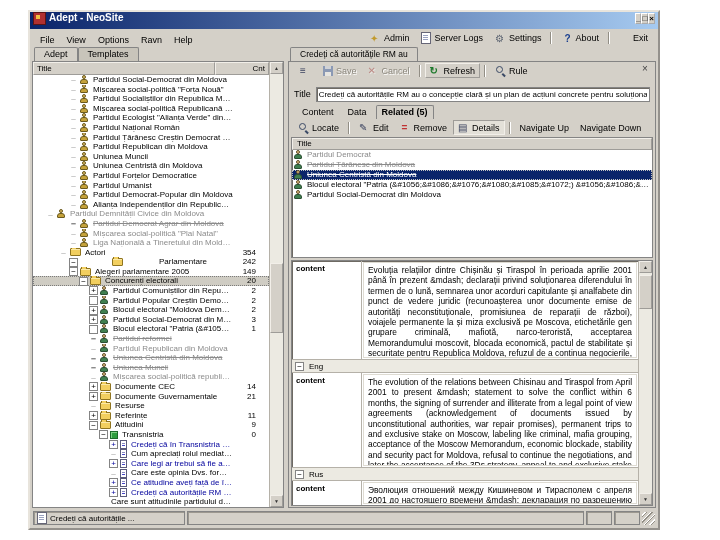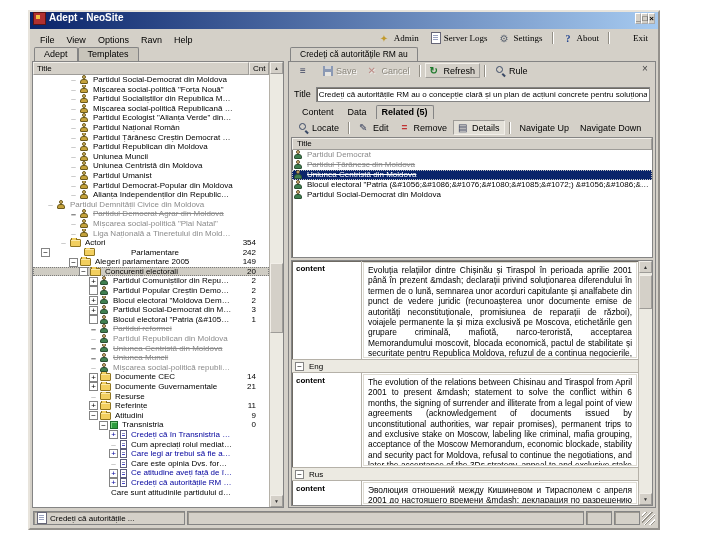--- a/index.html
+++ b/index.html
@@ -13,21 +13,21 @@
   .app-ico{width:11px;height:11px;flex:none;background:#b03030;border:1px solid #5c1414;position:relative;}
   .app-ico::after{content:"";position:absolute;left:2px;top:2px;width:4px;height:4px;background:#f0c040;}
   .tb-title{flex:1;white-space:nowrap;overflow:hidden;}
   .win-btn{width:15px;height:13px;flex:none;background:#d4d0c8;border:1px outset #fff;
            font-size:8px;line-height:11px;text-align:center;color:#000;font-weight:bold;}
   
   .menubar{height:17px;flex:none;display:flex;align-items:flex-end;font-size:9px;padding:0 4px;}
   .menu-item{padding:1px 6px;}
   .app-toolbar{margin-left:auto;display:flex;align-items:center;}
   .tb-btn{display:inline-flex;align-items:center;gap:3px;padding:1px 5px;font-size:9px;
-          background:transparent;border:1px solid transparent;font-family:Liberation Serif, serif;color:#000;}
+          background:transparent;border:1px solid transparent;font-family:Liberation Sans, sans-serif;color:#000;}
   .tb-sep{width:0;height:12px;border-left:1px solid #928e85;border-right:1px solid #fff;margin:0 3px;display:inline-block;}
   
   .tbico{display:inline-block;position:relative;width:11px;height:11px;flex:none;}
   .tbico::before{font-size:10px;line-height:11px;position:absolute;left:0;top:0;}
   .key-icon::before{content:"✦";color:#c29a2c;}
   .gear-icon::before{content:"⚙";color:#5a6270;}
   .about-icon::before{content:"?";color:#1a3f8f;font-weight:bold;left:3px;}
   .cancel-icon::before{content:"✕";color:#a03434;}
   .refresh-icon::before{content:"↻";color:#1f7a2d;font-weight:bold;}
   .edit-icon::before{content:"✎";color:#39415f;}
@@ -54,21 +54,21 @@
   .lp-tabs{height:14px;flex:none;display:flex;font-size:9px;align-items:flex-end;padding-left:2px;}
   .tab{padding:0 9px 1px 9px;border:1px solid #848484;border-bottom:none;border-radius:2px 2px 0 0;
        background:#c8c4ba;line-height:12px;}
   .tab.active{background:#d4d0c8;position:relative;z-index:2;}
   .tree-box{flex:1;min-height:0;background:#fff;border:1px solid #848484;
             box-shadow:inset 1px 1px 0 #6e6a63;display:flex;}
   .tree-main{flex:1;display:flex;flex-direction:column;min-width:0;}
   .tree-header{height:13px;flex:none;display:flex;font-size:8px;background:#d4d0c8;}
   .th-cell{border:1px outset #f2efe9;padding:0 3px;line-height:11px;box-sizing:border-box;}
   .th-title{flex:1;}
-  .th-cnt{width:20px;flex:none;text-align:right;}
+  .th-cnt{width:54px;flex:none;text-align:right;}
   .tree-rows{flex:1;overflow:hidden;background:#fff;}
   .tree-row{display:flex;align-items:center;height:9.6px;font-size:8px;line-height:9.6px;
             white-space:nowrap;overflow:hidden;position:relative;padding-right:34px;box-sizing:border-box;}
   .tree-row .count{position:absolute;right:13px;top:0;}
   .tree-row.selected{background:#cfccc3;outline:1px dotted #7b7b7b;outline-offset:-1px;}
   .grey{color:#8b8b8b;}
   .strike{text-decoration:line-through;}
   .blue{color:#00009c;}
   .label{padding:0 2px;overflow:hidden;text-overflow:ellipsis;}
   
@@ -278,20 +278,26 @@
                 </div>
                 <div class="tree-row" style="padding-left: 36px;">
                   <span class="exp exp-none"></span>
                   <span class="ite ico-actor"></span>
                   <span class="label">Uniunea Centristă din Moldova</span>
                   <span class="count"></span>
                 </div>
                 <div class="tree-row" style="padding-left: 36px;">
                   <span class="exp exp-none"></span>
                   <span class="ite ico-actor"></span>
+                  <span class="label">Partidul Forțelor Democratice</span>
+                  <span class="count"></span>
+                </div>
+                <div class="tree-row" style="padding-left: 36px;">
+                  <span class="exp exp-none"></span>
+                  <span class="ite ico-actor"></span>
                   <span class="label">Partidul Umanist</span>
                   <span class="count"></span>
                 </div>
                 <div class="tree-row" style="padding-left: 36px;">
                   <span class="exp exp-none"></span>
                   <span class="ite ico-actor"></span>
                   <span class="label">Partidul Democrat-Popular din Moldova</span>
                   <span class="count"></span>
                 </div>
                 <div class="tree-row" style="padding-left: 36px;">
@@ -323,21 +329,21 @@
                   <span class="ite ico-actor"></span>
                   <span class="label">Liga Națională a Tineretului din Moldova</span>
                   <span class="count"></span>
                 </div>
                 <div class="tree-row" style="padding-left: 26px;">
                   <span class="exp exp-none"></span>
                   <span class="ite ico-folder"></span>
                   <span class="label">Actori</span>
                   <span class="count">354</span>
                 </div>
-                <div class="tree-row" style="padding-left: 8px; gap: 32px;">
+                <div class="tree-row" style="padding-left: 36px; gap: 32px;">
                   <span class="exp exp-minus"></span>
                   <span class="ite ico-folder"></span>
                   <span class="label">Parlamentare</span>
                   <span class="count">242</span>
                 </div>
                 <div class="tree-row" style="padding-left: 36px;">
                   <span class="exp exp-minus"></span>
                   <span class="ite ico-folder"></span>
                   <span class="label">Alegeri parlamentare 2005</span>
                   <span class="count">149</span>

